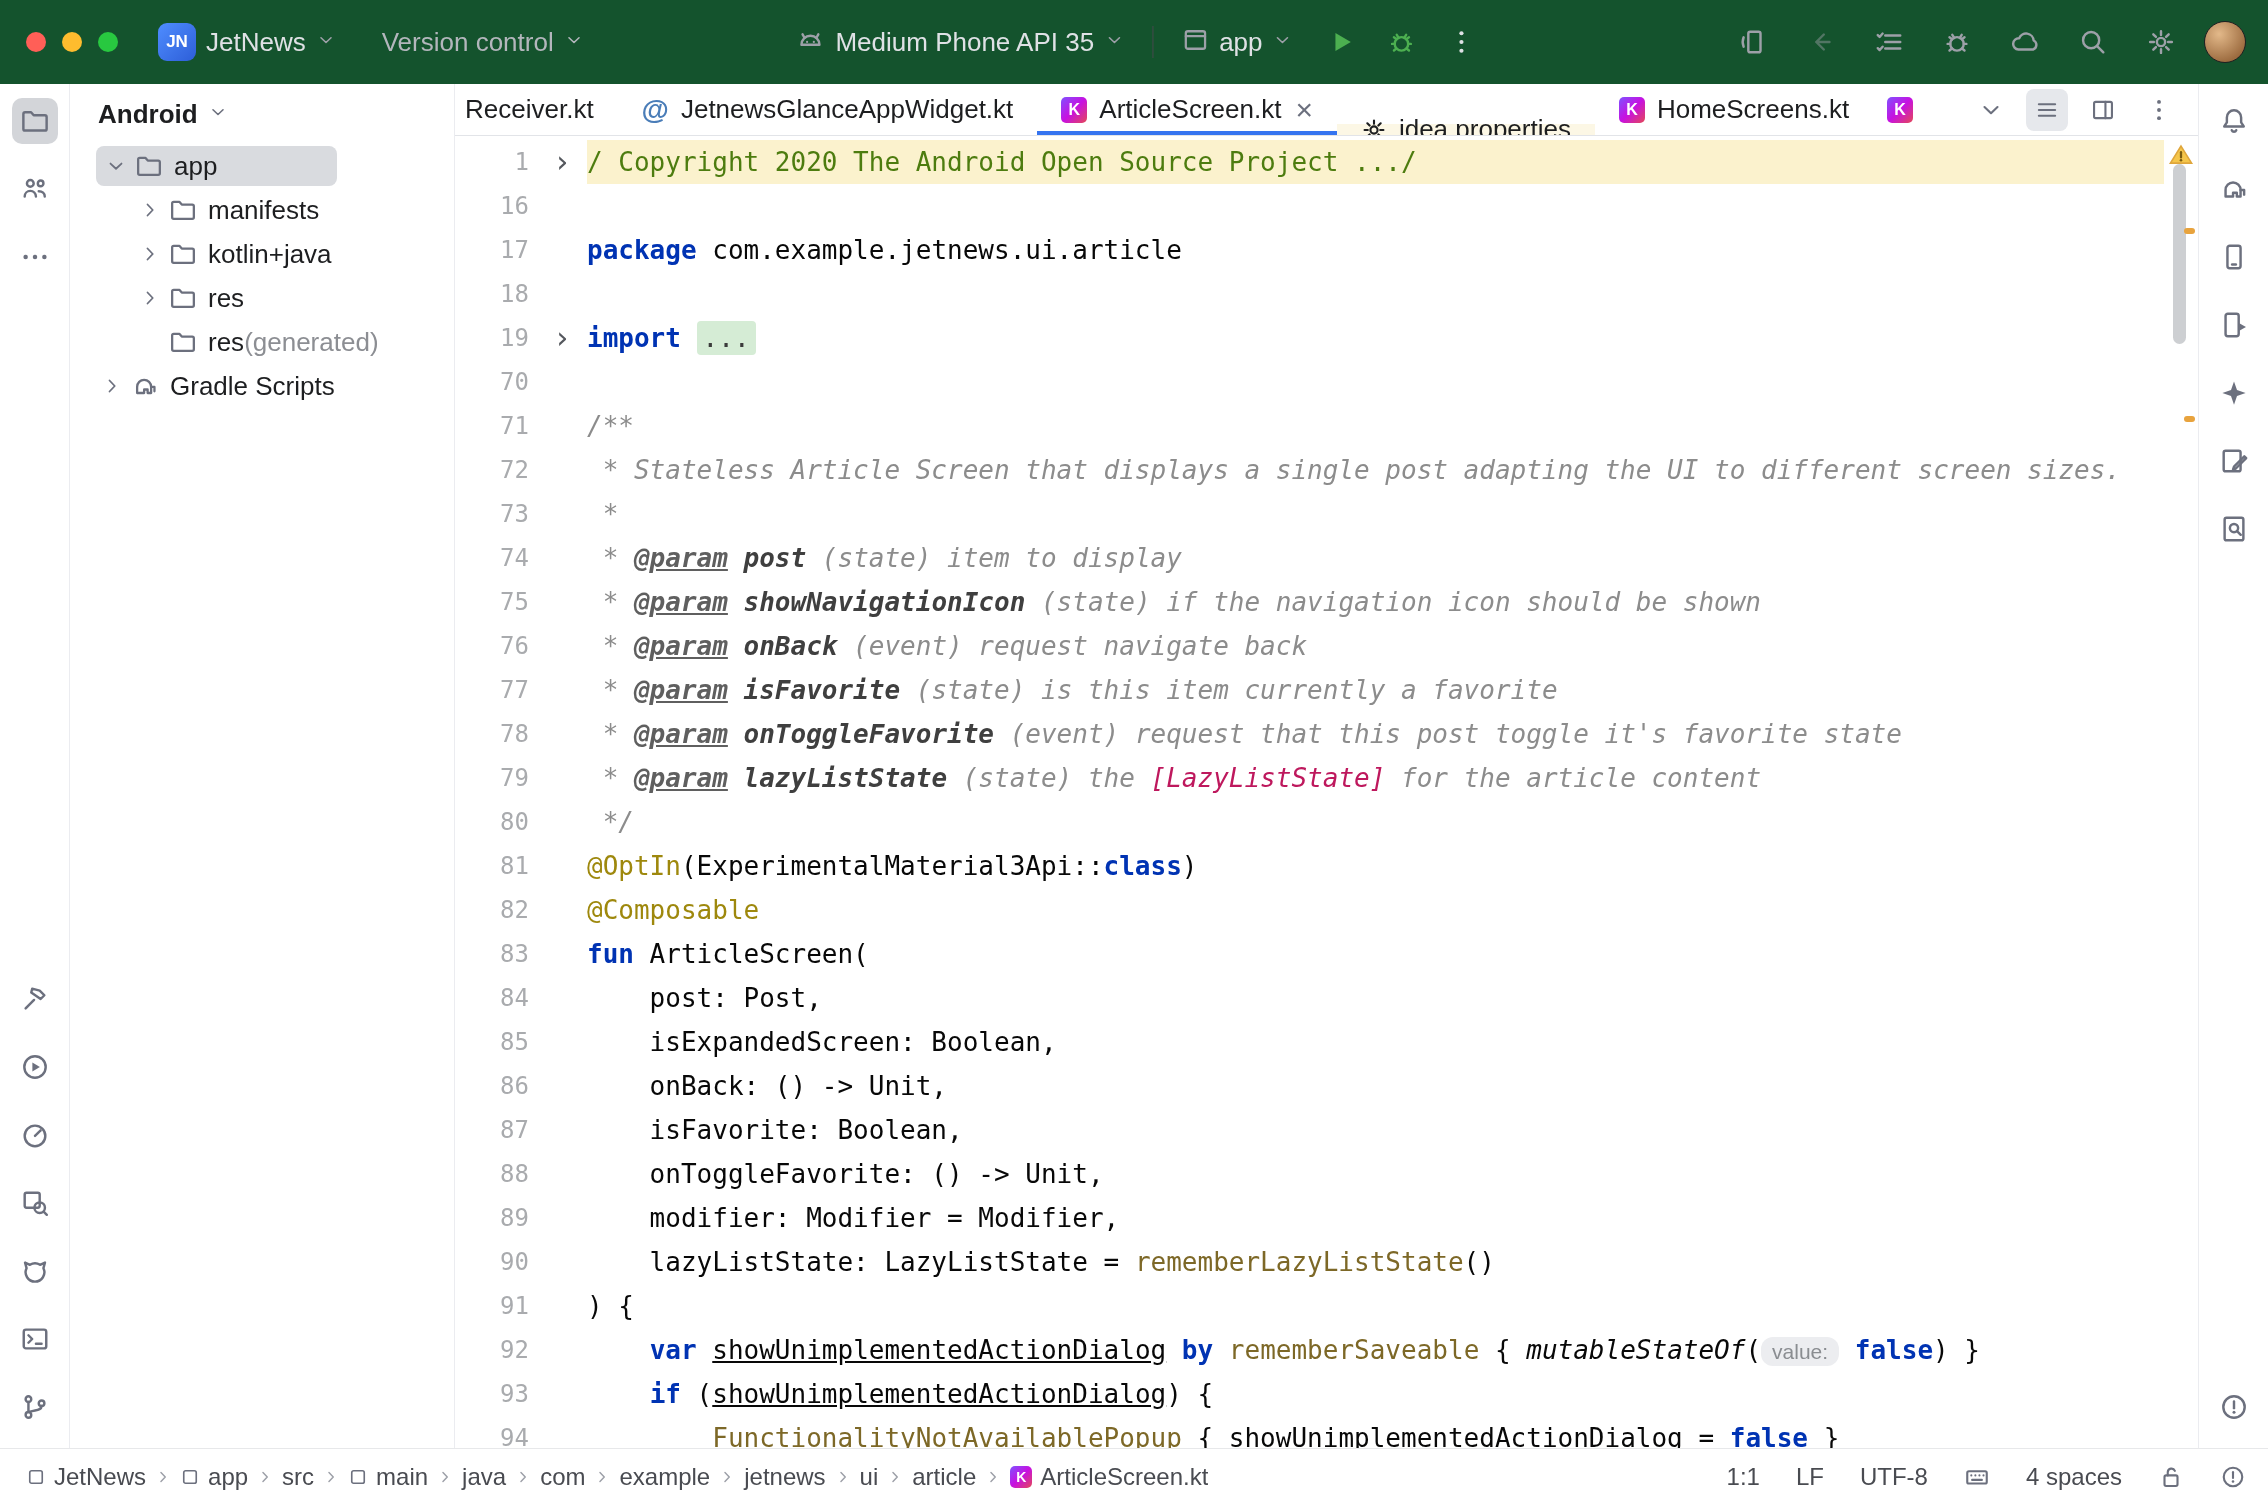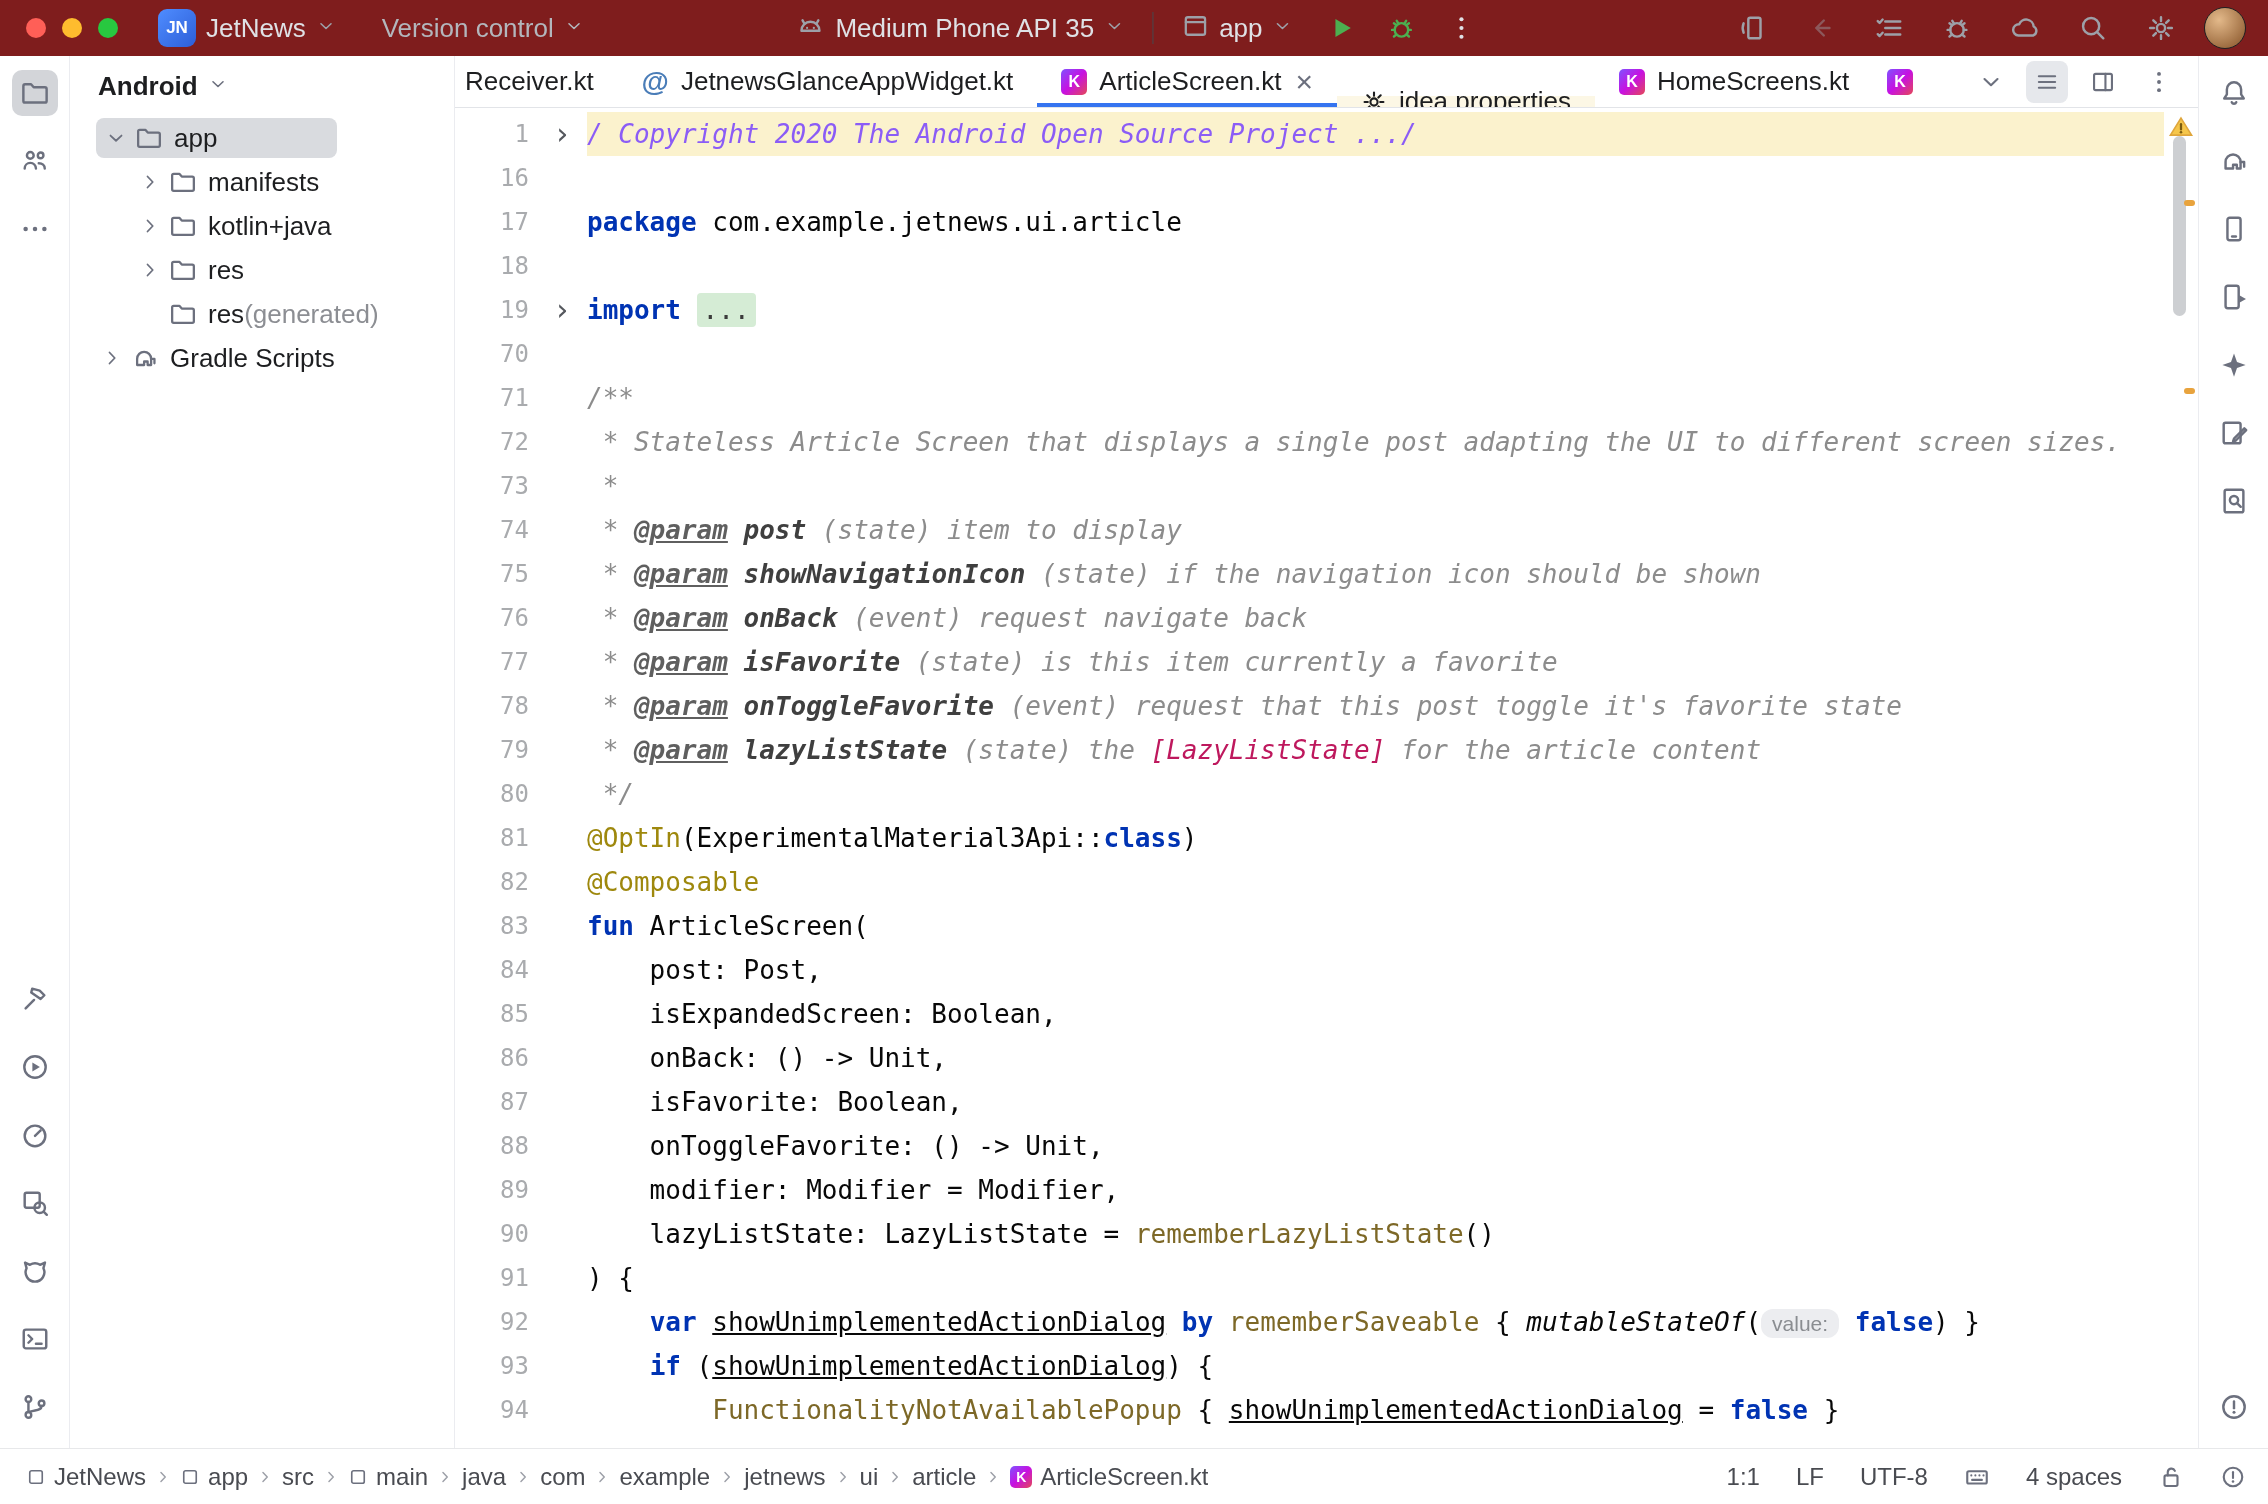--- a/index.html
+++ b/index.html
@@ -5,21 +5,21 @@
   * { box-sizing: border-box; margin: 0; padding: 0; }
   html,body { width:2268px; height:1504px; overflow:hidden; }
   body { font-family:"Liberation Sans", sans-serif; background:#fff; color:#1d1e20; }
   .app { width:2268px; height:1504px; display:flex; flex-direction:column; }
 
   svg .s { fill:none; stroke:currentColor; stroke-width:1.3; stroke-linecap:round; stroke-linejoin:round; }
   svg .f { fill:currentColor; stroke:none; }
   .ic-wrap { display:inline-flex; align-items:center; justify-content:center; }
 
   
-  .titlebar { position:relative; height:56px; background:#7f1d1d; display:flex; align-items:center; color:#dfe1e5; flex-shrink:0; }
+  .titlebar { position:relative; height:84px; background:#14532d; display:flex; align-items:center; color:#dfe1e5; flex-shrink:0; }
   .traffic { display:flex; gap:16px; margin:0 30px 0 26px; }
   .tl { width:20px; height:20px; border-radius:50%; display:inline-block; }
   .tl.red{background:#ff5f57}.tl.yellow{background:#febc2e}.tl.green{background:#28c840}
   .tb-group { display:flex; align-items:center; gap:10px; padding:6px 10px; border-radius:8px; cursor:default; }
   .tb-label { font-size:26px; }
   .jn-badge { width:38px; height:38px; border-radius:9px; background:linear-gradient(135deg,#4f8dff,#2d5ed8); color:#fff; font-weight:bold; font-size:17px; display:inline-flex; align-items:center; justify-content:center; }
   .dim { color:#9da0a8; }
   .dim2 { color:#b3b6bc; }
   .tb-center { position:absolute; left:50%; transform:translateX(-50%); display:flex; align-items:center; gap:18px; }
   .vdiv { width:1px; height:32px; background:#47494d; }
@@ -77,21 +77,21 @@
   .t-doc{color:#8c8c8c;font-style:italic}
   .t-tag{color:#5f5f5f;font-weight:700;font-style:italic;text-decoration:underline}
   .t-prm{color:#3f3f3f;font-weight:700;font-style:italic}
   .t-docb{color:#be185d;font-weight:400;font-style:italic}
   .t-ann{color:#9e880d}
   .t-fn{color:#7d6827}
   .t-itl{color:#080808;font-style:italic}
   .t-var{color:#080808;text-decoration:underline}
   .t-fold{background:#d5ecd5;color:#3b3b3b;border-radius:4px;padding:2px 6px}
   .t-hint{background:#ecedf0;color:#8a8d91;border-radius:12px;padding:3px 11px;font-family:"Liberation Sans",sans-serif;font-size:21px}
-  .t-lic{color:#8b5cf6;font-style:italic}
+  .t-lic{color:#4d7c0f;}
 
   .stripe { width:34px; flex-shrink:0; position:relative; }
   .stripe-warn { position:absolute; top:6px; left:4px; color:#f2c55c; }
   .scroll-thumb { position:absolute; top:28px; left:9px; width:13px; height:180px; background:#cdcfd2; border-radius:7px; }
   .mark { position:absolute; left:20px; width:11px; height:6px; border-radius:3px; background:#e8a33d; }
   .mark.m1 { top:92px; } .mark.m2 { top:280px; }
 
   
   .statusbar { height:56px; border-top:1px solid #e7e8ea; display:flex; align-items:center; padding:0 22px 0 26px; font-size:24px; color:#494b51; background:#fff; flex-shrink:0; }
   .crumbs { display:flex; align-items:center; min-width:0; overflow:hidden; white-space:nowrap; }

